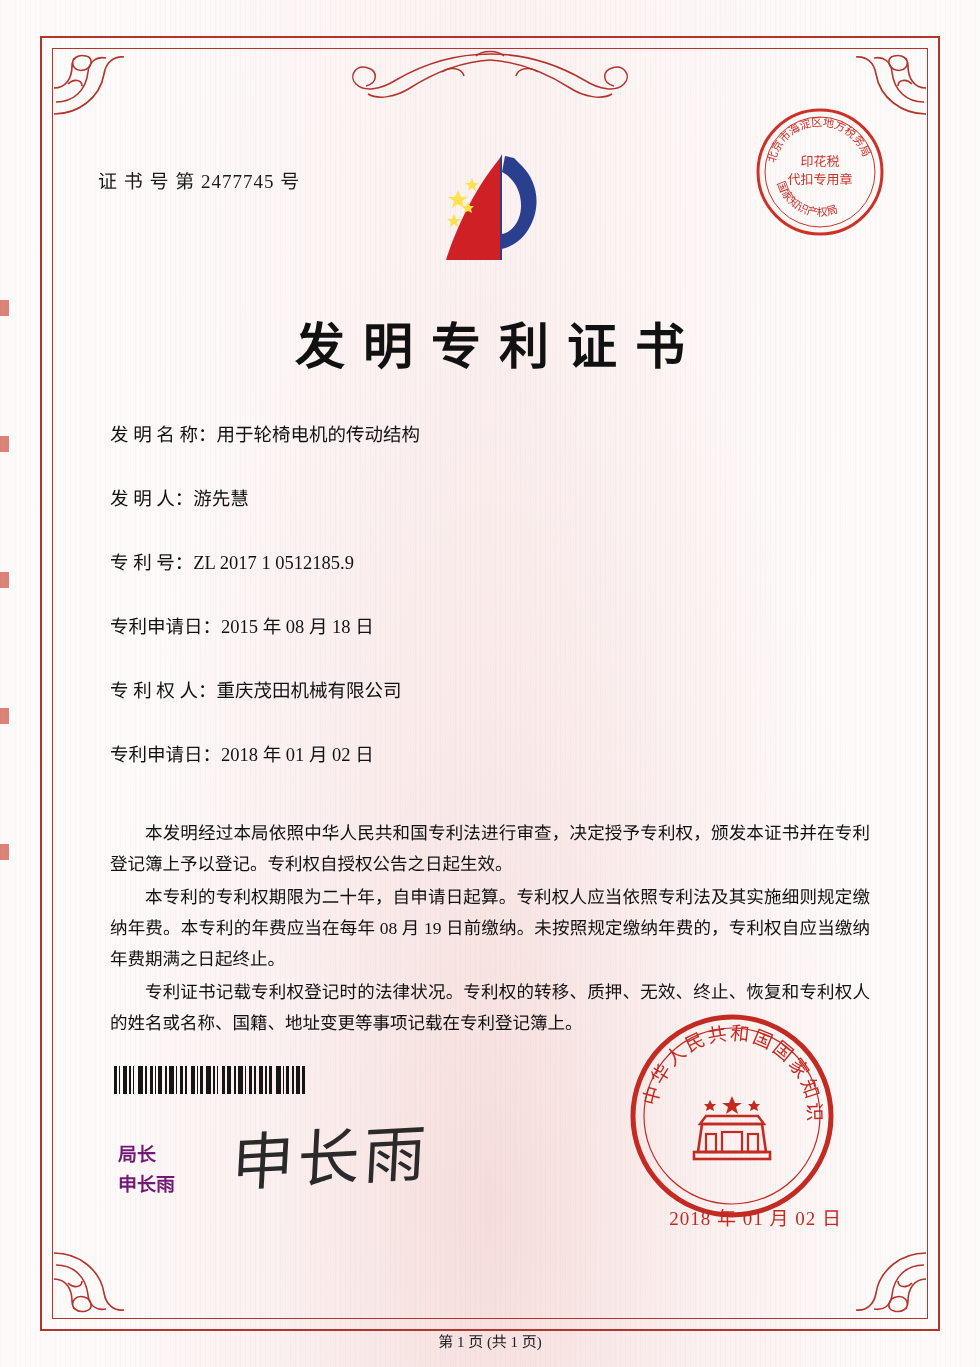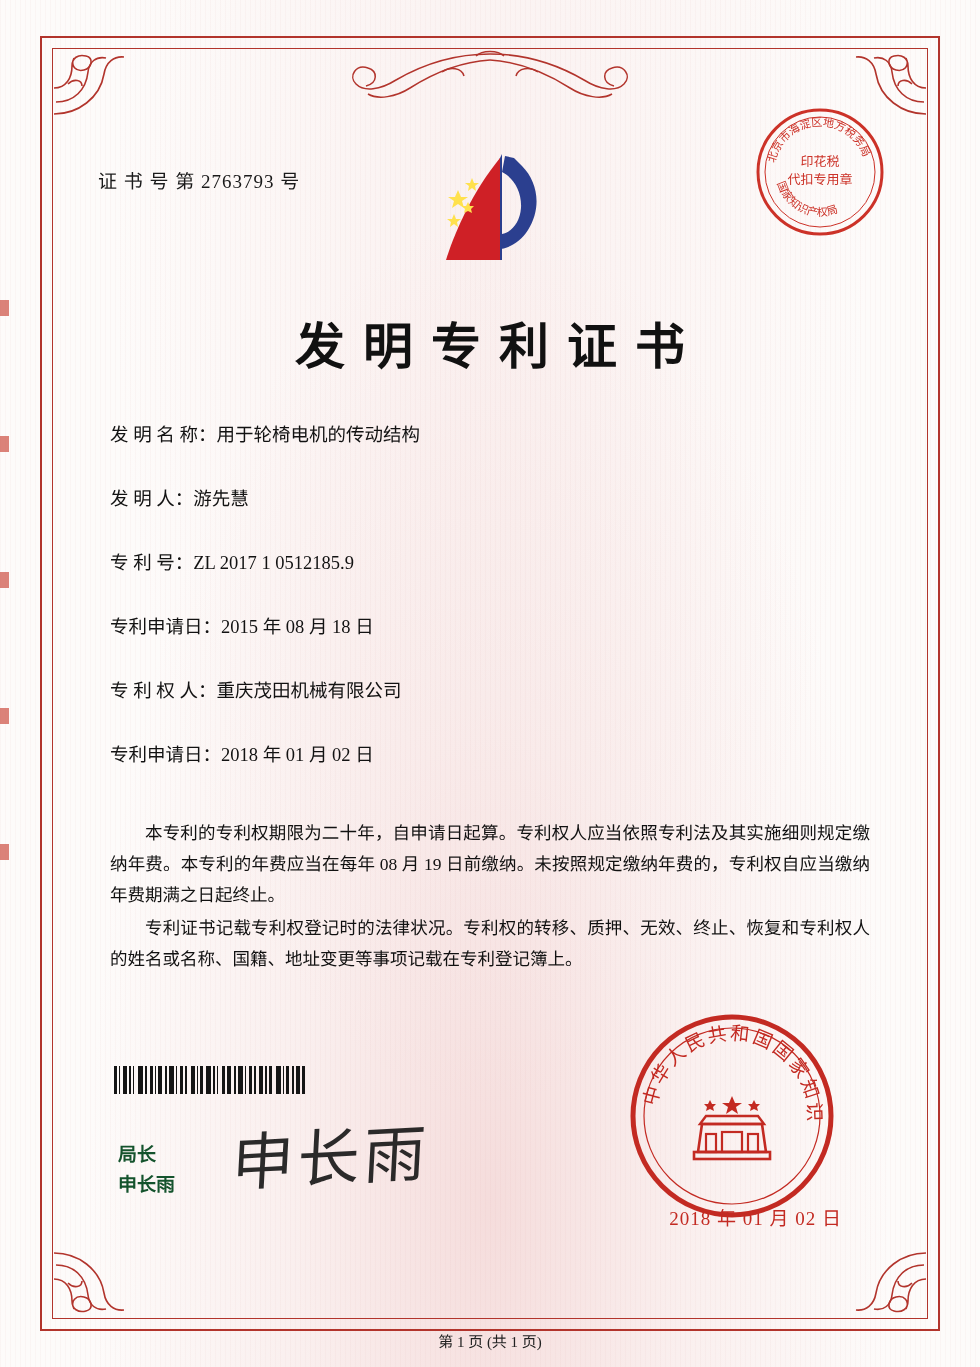--- a/index.html
+++ b/index.html
@@ -160,21 +160,21 @@
     background: #151515;
     height: 100%;
   }
 
   .sign-block {
     position: absolute;
     left: 66px;
     top: 1092px;
     font-size: 19px;
     line-height: 30px;
-    color: #14532d;
+    color: #701a75;
     font-weight: bold;
   }
   .signature {
     position: absolute;
     left: 180px;
     top: 1060px;
     font-size: 62px;
     color: #1a1a1a;
     font-family: "DejaVu Serif", "Liberation Serif", serif;
     letter-spacing: 4px;
@@ -280,21 +280,21 @@
       <path d="M190 10 C 158 12, 132 24, 110 38 C 96 47, 78 50, 68 44"></path>
       <path d="M190 10 C 222 12, 248 24, 270 38 C 284 47, 302 50, 312 44"></path>
       <path d="M142 22 C 150 16, 162 18, 164 26"></path>
       <path d="M238 22 C 230 16, 218 18, 216 26"></path>
       <path d="M176 6 C 182 0, 198 0, 204 6"></path>
     </g>
   </svg>
 
   <div class="content">
 
-    <div class="cert-no">证 书 号 第 2763793 号</div>
+    <div class="cert-no">证 书 号 第 2477745 号</div>
 
     <svg class="logo" viewBox="0 0 160 120">
       <path d="M95 8 L104 10 L112 18 C 128 34, 132 60, 118 82 C 110 95, 96 102, 86 101 L92 86 C 102 84, 110 74, 111 60 C 112 44, 104 30, 92 24 Z" fill="#2b3f8f"></path>
       <path d="M92 6 L92 112 L78 112 L78 34 Z" fill="#2b3f8f"></path>
       <path d="M90 10 L90 112 L36 112 C 44 86, 62 44, 90 10 Z" fill="#cf2026"></path>
       <g fill="#ffe14d">
         <polygon points="48,42 51,49 58,49 52,53 54,60 48,56 42,60 44,53 38,49 45,49"></polygon>
         <polygon points="62,30 64,35 69,35 65,38 66,43 62,40 58,43 59,38 55,35 60,35"></polygon>
         <polygon points="44,66 46,71 51,71 47,74 48,79 44,76 40,79 41,74 37,71 42,71"></polygon>
         <polygon points="58,54 60,58 64,58 61,61 62,65 58,63 54,65 55,61 52,58 56,58"></polygon>
@@ -333,20 +333,21 @@
       </div>
       <div class="field">
         <span class="lbl">专 利 权 人：</span><span class="val">重庆茂田机械有限公司</span>
       </div>
       <div class="field">
         <span class="lbl">专利申请日：</span><span class="val">2018 年 01 月 02 日</span>
       </div>
     </div>
 
     <div class="paras">
+      <div class="para">本发明经过本局依照中华人民共和国专利法进行审查，决定授予专利权，颁发本证书并在专利登记簿上予以登记。专利权自授权公告之日起生效。</div>
       <div class="para">本专利的专利权期限为二十年，自申请日起算。专利权人应当依照专利法及其实施细则规定缴纳年费。本专利的年费应当在每年 08 月 19 日前缴纳。未按照规定缴纳年费的，专利权自应当缴纳年费期满之日起终止。</div>
       <div class="para">专利证书记载专利权登记时的法律状况。专利权的转移、质押、无效、终止、恢复和专利权人的姓名或名称、国籍、地址变更等事项记载在专利登记簿上。</div>
     </div>
 
     <div class="barcode">
       <i style="width:3px"></i>
         <i style="width:2px;background:transparent"></i>
       <i style="width:1px"></i>
         <i style="width:3px;background:transparent"></i>
       <i style="width:4px"></i>

